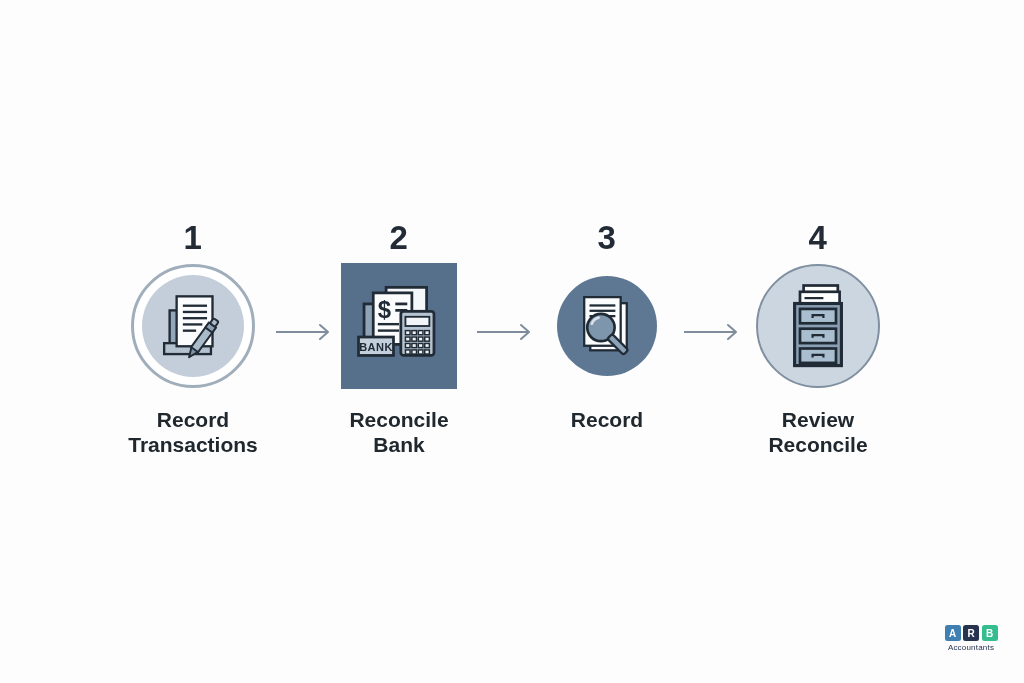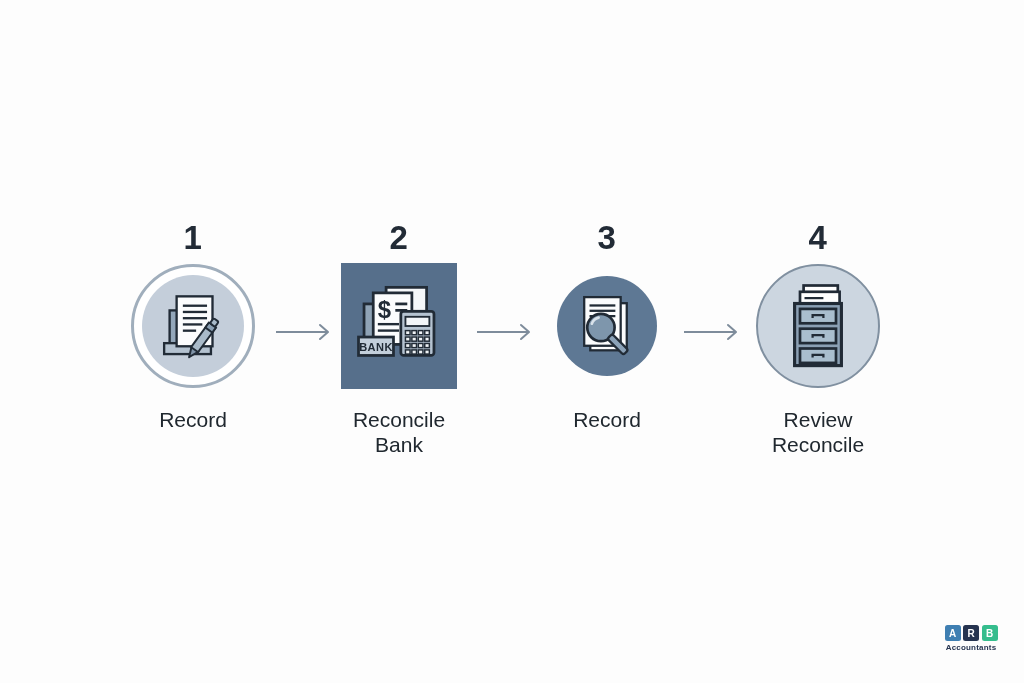--- a/index.html
+++ b/index.html
@@ -21,21 +21,21 @@
     font-weight: 600;
     color: #222b36;
     letter-spacing: 0.5px;
   }
   .step-label {
     position: absolute;
     top: 408px;
     width: 220px;
     text-align: center;
     font-size: 21px;
-    font-weight: 400;
+    font-weight: 700;
     line-height: 24.5px;
     color: #20282f;
   }
 
   .shape { position: absolute; display: flex; align-items: center; justify-content: center; }
 
   .circle-light-outer {
     width: 124px; height: 124px;
     border-radius: 50%;
     background: #ffffff;
@@ -82,21 +82,21 @@
     color: #ffffff;
     font-size: 10px; font-weight: 700;
     display: flex; align-items: center; justify-content: center;
   }
   .logo-sq-a { background: #3f7fb2; }
   .logo-sq-r { background: #263450; }
   .logo-sq-b { background: #35bd8d; }
   .logo-subtitle {
     margin-top: 2px;
     font-size: 8px;
-    font-weight: 700;
+    font-weight: 400;
     color: #263450;
     letter-spacing: 0.2px;
   }
 
   svg text { font-family: "Liberation Sans", sans-serif; }
 </style>
 </head>
 <body>
 
 <div class="canvas">
@@ -119,20 +119,21 @@
             <rect x="12" y="-5.5" width="38" height="11" fill="#a9bac9" stroke="#212b36" stroke-width="2.5"></rect>
             <rect x="43" y="-5.5" width="8" height="11" fill="#8ba0b4" stroke="#212b36" stroke-width="2.5"></rect>
             <rect x="51" y="-4" width="8" height="8" rx="2" fill="#a9bac9" stroke="#212b36" stroke-width="2.5"></rect>
           </g>
         </svg>
       </div>
     </div>
   </div>
   <div class="step-label" style="left:83px">
     <div>Record</div>
+    <div>Transactions</div>
   </div>
 
   <svg class="arrow" style="left:274px" width="60" height="18" viewBox="0 0 60 18">
     <line x1="2" y1="9" x2="53" y2="9" stroke="#7e8c9b" stroke-width="2"></line>
     <polyline points="46,2 54,9 46,16" fill="none" stroke="#7e8c9b" stroke-width="2" stroke-linecap="round" stroke-linejoin="round"></polyline>
   </svg>
 
   <div class="step-number" style="left:289px">2</div>
   <div class="shape" style="left:341px; top:263px">
     <div class="square-dark">

